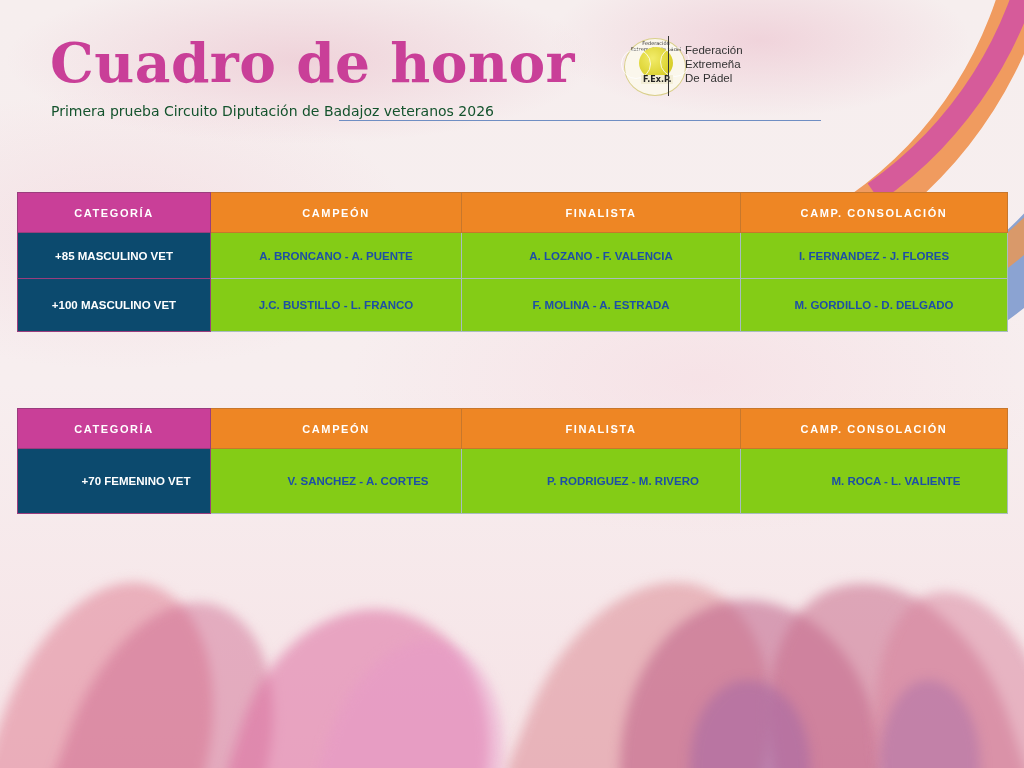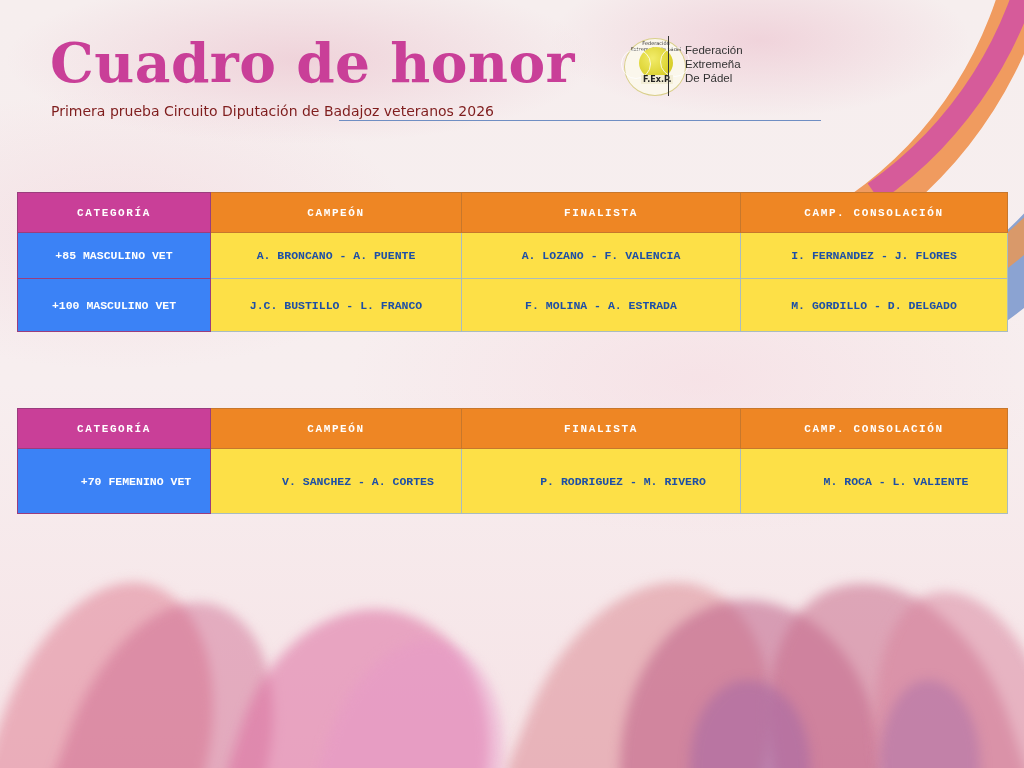--- a/index.html
+++ b/index.html
@@ -40,21 +40,21 @@
 
     
     .content { position: absolute; inset: 0; z-index: 1; }
     .title {
       position: absolute; left: 50px; top: 28px; margin: 0;
       font-family: "DejaVu Serif", serif; font-weight: bold;
       font-size: 55px; line-height: 70px; color: #c93f98; letter-spacing: 0.5px;
     }
     .subtitle {
       position: absolute; left: 51px; top: 103px; margin: 0;
-      font-family: "DejaVu Sans", sans-serif; font-size: 14px; color: #7f1d1d;
+      font-family: "DejaVu Sans", sans-serif; font-size: 14px; color: #14532d;
     }
     .subtitle-rule { position: absolute; left: 339px; top: 120px; width: 482px; height: 1px; background: #6f8ec3; }
 
     .logo { position: absolute; left: 624px; top: 38px; width: 62px; height: 58px; }
     .logo-ring {
       position: absolute; inset: 0; border-radius: 50%;
       background: #fbf7ec; border: 1.5px solid #d9cf8a; box-sizing: border-box;
     }
     .logo-ball {
       position: absolute; left: 15px; top: 9px; width: 34px; height: 32px; border-radius: 50%;
@@ -77,40 +77,40 @@
     .logo-divider { position: absolute; left: 668px; top: 36px; width: 1px; height: 60px; background: #333; }
     .org-name {
       position: absolute; left: 677px; top: 43px; font-family: "Liberation Sans", sans-serif;
       font-size: 11.5px; line-height: 14px; color: #333;
     }
     .org-name div { white-space: nowrap; margin-left: 8px; }
 
     
     .results {
       position: absolute; left: 17px; width: 990px; border-collapse: collapse; table-layout: fixed;
-      font-family: Liberation Mono, monospace;
+      font-family: Liberation Sans, sans-serif;
     }
     .results.t1 { top: 192px; }
     .results.t2 { top: 408px; }
     .results col.c-cat { width: 193px; }
     .results col.c-champ { width: 251px; }
     .results col.c-final { width: 279px; }
     .results col.c-cons { width: 267px; }
     .results th {
       height: 39px; font-size: 11px; font-weight: bold; letter-spacing: 1.6px;
       color: #ffffff; text-align: center; padding: 0; border: 1px solid #a5b8bd;
     }
     .results th.h-cat { background: #c93f98; border-color: #9a3d7d; }
     .results th.h-col { background: #ee8624; border-color: #c7772c; }
     .results td {
       font-size: 11.5px; font-weight: bold; text-align: center; padding: 0;
       border: 1px solid #a9bcc0;
     }
-    .results td.cat { background: #3b82f6; color: #ffffff; border-color: #9a3d7d; }
-    .results td.pair { background: #fde047; color: #1d4fa6; text-align: center; }
+    .results td.cat { background: #0c4a6e; color: #ffffff; border-color: #9a3d7d; }
+    .results td.pair { background: #84cc16; color: #1d4fa6; text-align: center; }
     .t1 tr.r1 td { height: 45px; }
     .t1 tr.r2 td { height: 52px; }
     .t2 tr.r1 td { height: 64px; padding-left: 44px; }
     .t2 tr.r2 td { height: 43px; }
   </style>
 </head>
 <body>
 
 <div class="bg">
   <div class="bg-base"></div>

